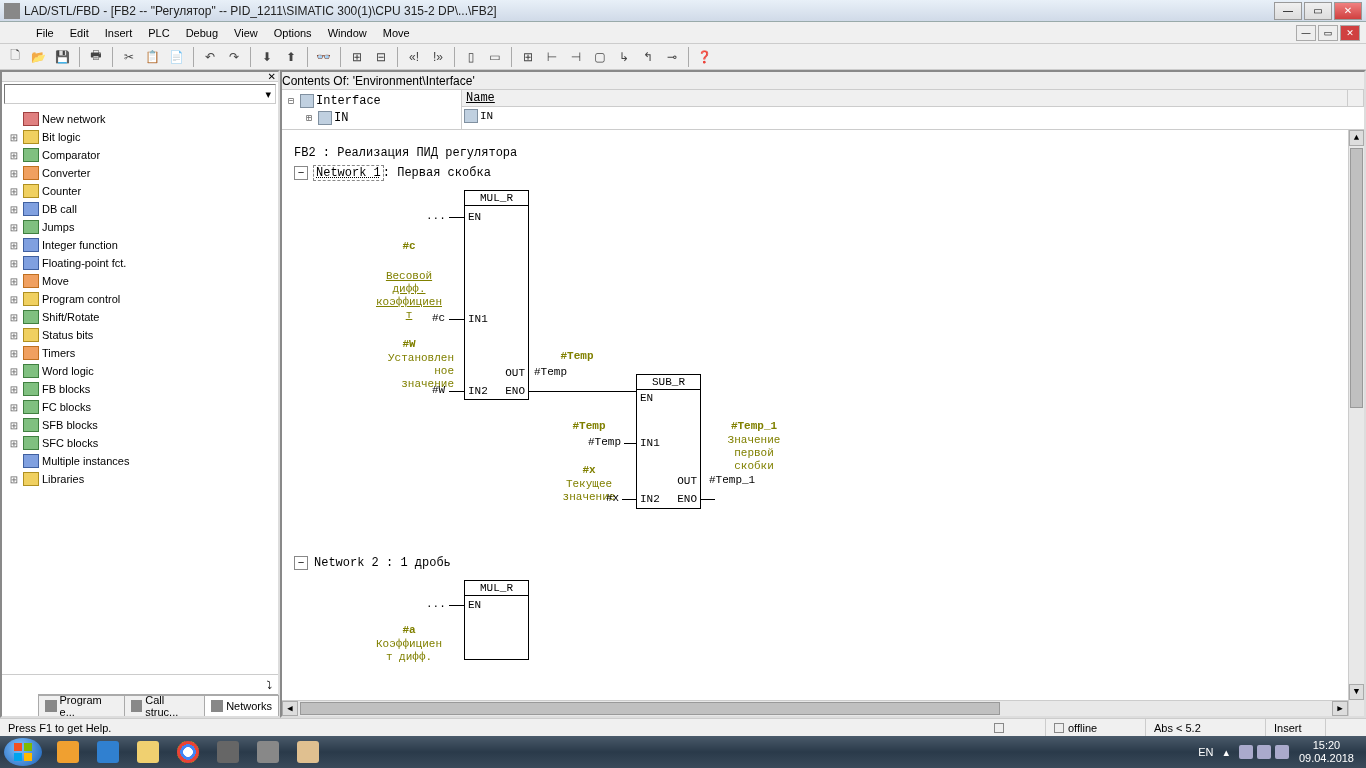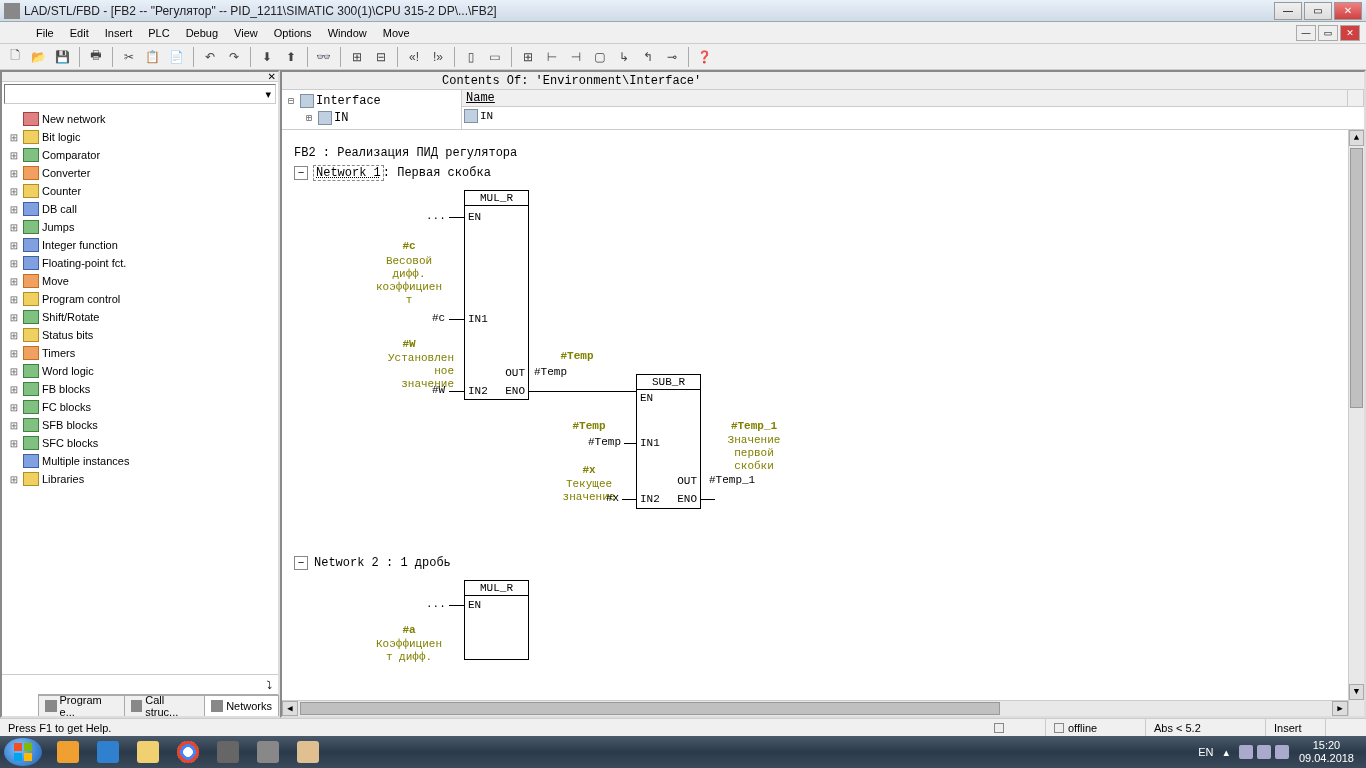--- a/index.html
+++ b/index.html
@@ -40,21 +40,21 @@
 .ic-red { background: #e08080; border:1px solid #a04040; }
 .tree-label { }
 .left-footer { height: 20px; border-top: 1px solid #ccc; display:flex; align-items:center; justify-content:flex-end; padding:0 6px; }
 
 .left-tabs { display: flex; height: 22px; border-top: 1px solid #aaa; background: #e0e0e0; margin-left: 36px; }
 .left-tab { padding: 2px 6px; border: 1px solid #aaa; border-bottom: none; background: #f0f0f0; margin-right: -1px; font-size: 11px; cursor: pointer; display:flex; align-items:center; gap:3px; }
 .left-tab.active { background: #fff; }
 .tab-icon { width: 12px; height: 12px; background: #888; }
 
 .right-panel { flex: 1; display: flex; flex-direction: column; border: 2px inset #ddd; }
-.contents-bar { height: 18px; background: #eee; border-bottom: 1px solid #ccc; padding-left: 160px; font-family: Liberation Mono, monospace; font-size: 12px; display:flex; align-items:center; }
+.contents-bar { height: 18px; background: #eee; border-bottom: 1px solid #ccc; font-family: Liberation Sans, sans-serif; font-size: 12px; display:flex; align-items:center; }
 .interface-row { display: flex; height: 40px; border-bottom: 1px solid #ccc; }
 .if-left { width: 180px; border-right: 1px solid #ccc; font-family: 'Courier New', monospace; font-size: 12px; padding: 2px; }
 .if-left-row { display:flex; align-items:center; height:17px; }
 .if-left-row .tree-exp { width:14px; }
 .if-right { flex: 1; }
 .if-header { height: 17px; background: #f0f0f0; border-bottom: 1px solid #ccc; display:flex; }
 .if-cell { border-right: 1px solid #ccc; padding: 1px 4px; font-family:'Courier New',monospace; font-size:12px; }
 .if-name-col { flex: 1; text-decoration: underline; }
 .if-body-row { height: 17px; display:flex; align-items:center; }
 .if-icon { width:14px; height:14px; background:#c0d0e0; border:1px solid #8090a0; margin: 0 2px; }
@@ -351,21 +351,21 @@
             <div class="port left" style="left:3px; top:20px;">EN</div>
             <div class="port left" style="left:3px; top:122px;">IN1</div>
             <div class="port left" style="left:3px; top:194px;">IN2</div>
             <div class="port right" style="right:3px; top:176px;">OUT</div>
             <div class="port right" style="right:3px; top:194px;">ENO</div>
           </div>
           <div class="sig-var" style="left:72px; top:20px;">...</div>
           <div class="wire-h" style="left:95px; top:27px; width:15px;"></div>
 
           <div class="sig-label" style="left:40px; top:50px; width:30px;">#c</div>
-          <div class="sig-comment" style="left:10px; top:65px; width:90px; white-space:pre-line;">Весовой
+          <div class="sig-comment" style="left:10px; top:80px; width:90px; white-space:pre-line;text-decoration:underline;">Весовой
 дифф.
 коэффициен
 т</div>
           <div class="sig-var" style="left:78px; top:122px;">#c</div>
           <div class="wire-h" style="left:95px; top:129px; width:15px;"></div>
 
           <div class="sig-label" style="left:40px; top:148px; width:30px;">#W</div>
           <div class="sig-comment" style="left:10px; top:162px; width:90px; white-space:pre-line;text-align:right;">Установлен
 ное
 значение</div>

